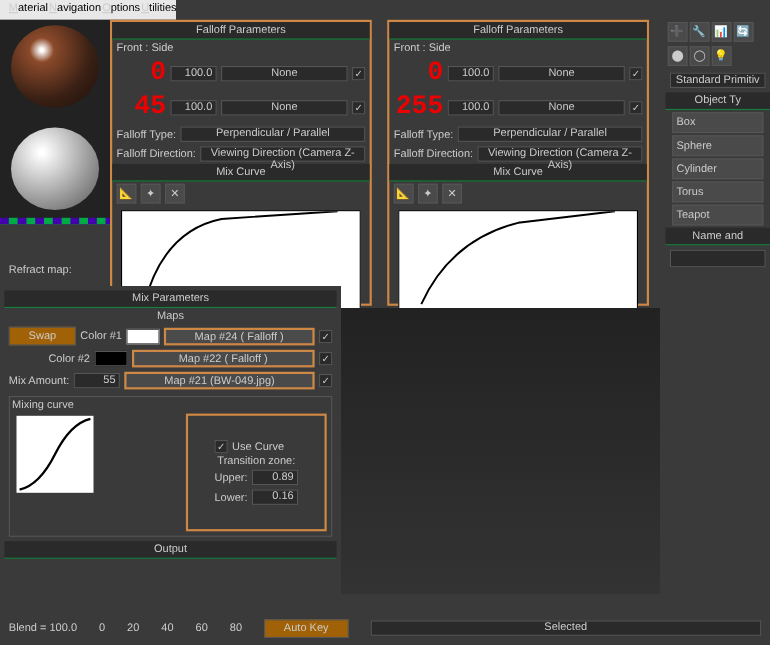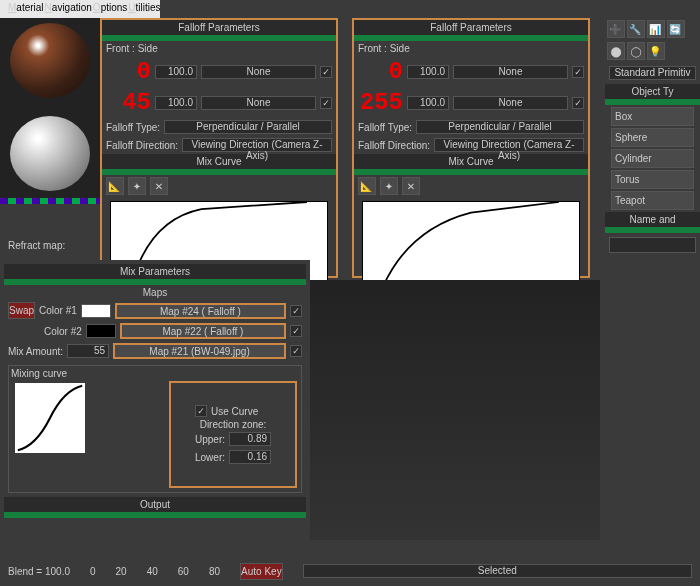--- a/index.html
+++ b/index.html
@@ -8,35 +8,35 @@
 .menubar span{color:#000}
 .menubar span u{text-decoration:underline}
 .mat-preview{width:100px;height:180px;position:absolute;top:18px;left:0;background:#222}
 .sphere{width:80px;height:75px;margin:5px auto;border-radius:50%;position:relative}
 .sphere1{background:radial-gradient(circle at 35% 30%,#fff 2%,#8b4a2a 15%,#3a2015 60%,#1a0e08)}
 .sphere2{background:radial-gradient(circle at 35% 30%,#fff 3%,#e0e0e0 20%,#999 60%,#555)}
 .checker{position:absolute;top:0;left:0;right:0;bottom:0;z-index:-1;background:repeating-conic-gradient(#0a4 0 25%,#40a 0 50%) 0 0/16px 16px}
 .panel{position:absolute;background:#3a3a3a;border:2px solid #c84}
 .panel1{top:18px;left:100px;width:238px;height:260px}
 .panel2{top:18px;left:352px;width:238px;height:260px}
-.rollhdr{background:#2a2a2a;text-align:center;padding:2px;border-bottom:6px solid #15803d}
+.rollhdr{background:#2a2a2a;text-align:center;padding:2px;border-bottom:1px solid #15803d}
 .row{display:flex;align-items:center;padding:2px 4px;gap:4px}
 .lbl{min-width:50px}
 .spinner{background:#2a2a2a;border:1px solid #555;width:42px;height:14px;text-align:right;padding:0 3px}
 .dropdown{background:#2a2a2a;border:1px solid #555;flex:1;height:14px;text-align:center;padding:0 3px}
 .checkbox{width:12px;height:12px;background:#2a2a2a;border:1px solid #555}
 .checkbox.on::after{content:"✓";color:#ccc;font-size:9px;display:block;line-height:10px;text-align:center}
 .rednum{font-family:'Courier New';font-size:24px;font-weight:bold;color:#e00;min-width:45px;text-align:right}
 .curve{background:#fff;height:90px;margin:4px 8px;position:relative;border:1px solid #000}
 .curve svg{width:100%;height:100%}
 .mixpanel{position:absolute;top:260px;left:0;width:310px;background:#3a3a3a;padding:4px}
 .swatch{width:30px;height:14px;border:1px solid #555;background:#fff}
 .swatch.black{background:#000}
 .mapbtn{background:#4a4a4a;border:2px solid #c84;flex:1;height:16px;text-align:center;padding:1px}
-.swapbtn{background:#7f1d1d;border:1px solid #555;padding:2px 0}
+.swapbtn{background:#a16207;border:1px solid #555;padding:2px 17px}
 .mixcurve{background:#fff;width:70px;height:70px;margin:4px}
 .curvebox{border:2px solid #c84;padding:20px;margin:2px 0 2px 80px}
 .annot{position:absolute;font-family:'SimSun';font-size:14px;color:#e00;font-weight:bold}
 .viewport{position:absolute;right:100px;top:280px;width:290px;height:260px;background:linear-gradient(180deg,#222 0%,#333 100%)}
 .sidebar{position:absolute;right:0;top:18px;width:95px;background:#3a3a3a;height:520px}
 .toolrow{display:flex;gap:2px;padding:2px}
 .tbtn{width:18px;height:18px;background:#4a4a4a;border:1px solid #555;display:flex;align-items:center;justify-content:center}
 .sidebtn{background:#4a4a4a;border:1px solid #555;padding:3px;margin:2px 6px;}
 .timeline{position:absolute;bottom:0;left:0;right:0;height:30px;background:#3a3a3a;display:flex;align-items:center;gap:20px;padding:2px 8px}
 .refract{position:absolute;top:240px;left:8px;font-size:10px}
@@ -169,21 +169,21 @@
       <div class="mixcurve">
         <svg viewBox="0 0 50 50">
             <path d="M2,48 Q15,45 25,25 Q35,5 48,2" stroke="#000" fill="none" stroke-width="1.5"></path>
           </svg>
       </div>
       <div class="curvebox">
         <div class="row">
             <span class="checkbox on"></span>
             <span>Use Curve</span>
           </div>
-        <div style="text-align:center">Direction zone:</div>
+        <div style="text-align:center">Transition zone:</div>
         <div class="row">
             <span>Upper:</span>
             <span class="spinner">0.89</span>
           </div>
         <div class="row">
             <span>Lower:</span>
             <span class="spinner">0.16</span>
           </div>
       </div>
     </div>

